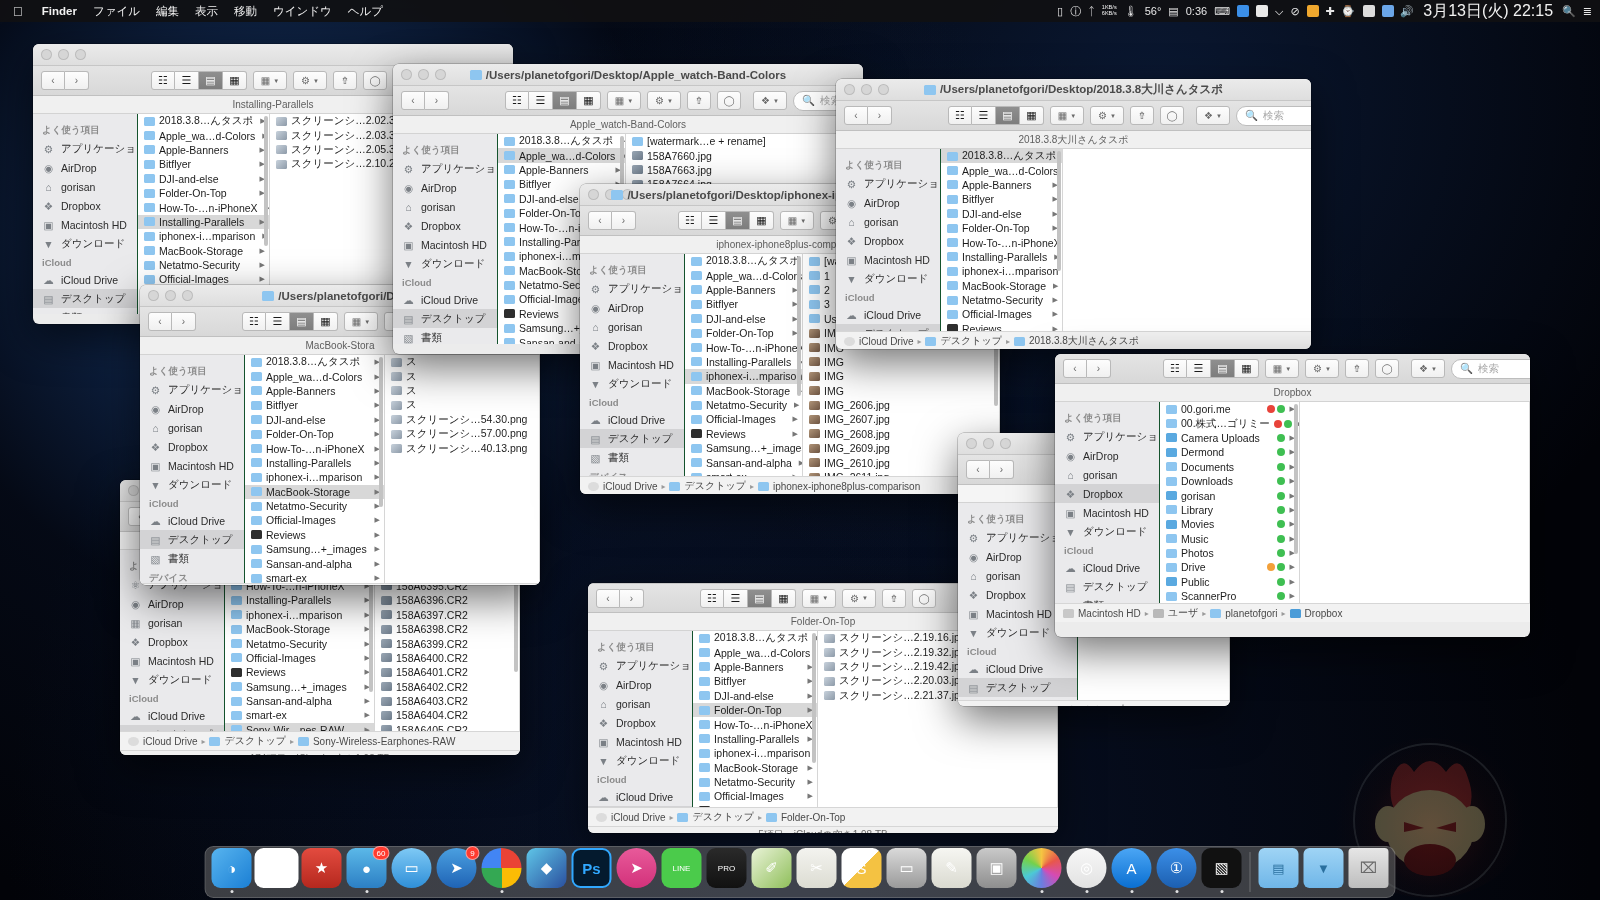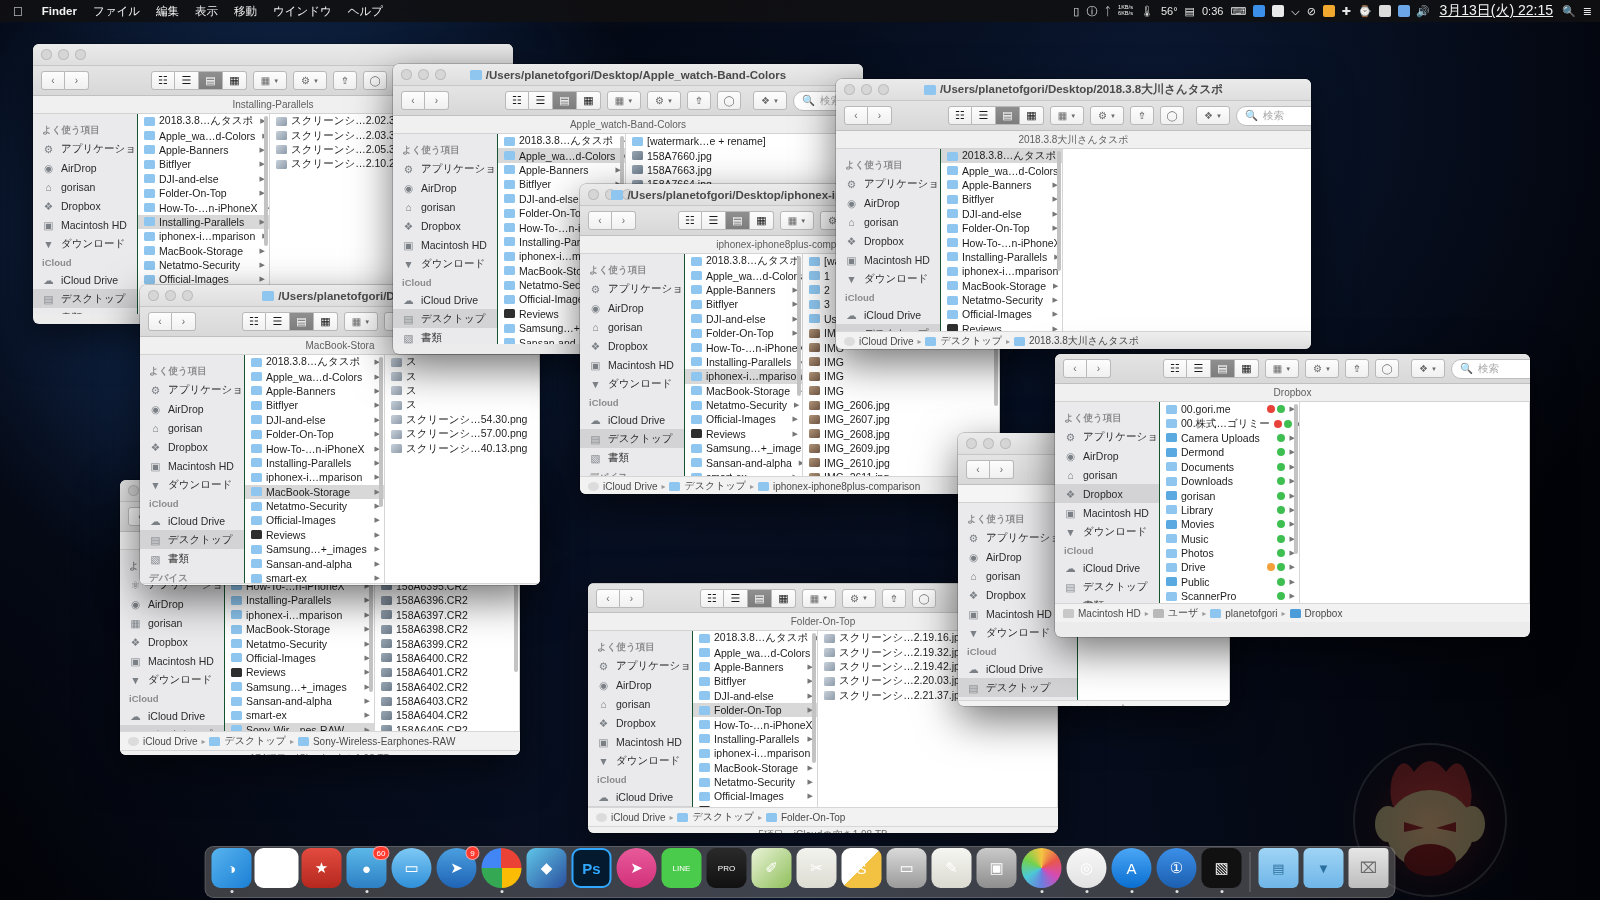--- a/index.html
+++ b/index.html
@@ -35,21 +35,21 @@
     color:#f2f2f2; font-size:11.5px;
     display:flex; align-items:center; z-index:9000;
   }
   #menubar .apple { padding:0 11px 0 13px; font-size:13px; line-height:1; }
   #menubar .mitem { padding:0 8px; white-space:nowrap; }
   #menubar .mitem.bold { font-weight:bold; }
   #menubar .spacer { flex:1; }
   #menubar .right { display:flex; align-items:center; gap:7px; padding-right:8px; }
   #menubar .right .ic { font-size:11px; opacity:.95; display:flex; align-items:center; }
   .netspeed { font-size:5.6px; line-height:5.6px; text-align:right; }
-  .mb-clock { font-size:14px; padding:0 2px; white-space:nowrap;text-decoration:underline; }
+  .mb-clock { font-size:16px; padding:0 2px; white-space:nowrap; }
   .mb-sq { width:12px; height:12px; border-radius:2px; display:inline-block; }
 
   
   .win {
     position:absolute;
     background:#ececec;
     border-radius:6px;
     box-shadow:0 14px 42px rgba(0,0,0,.55), 0 0 0 .5px rgba(0,0,0,.35);
     overflow:hidden;
     font-size:11px;

